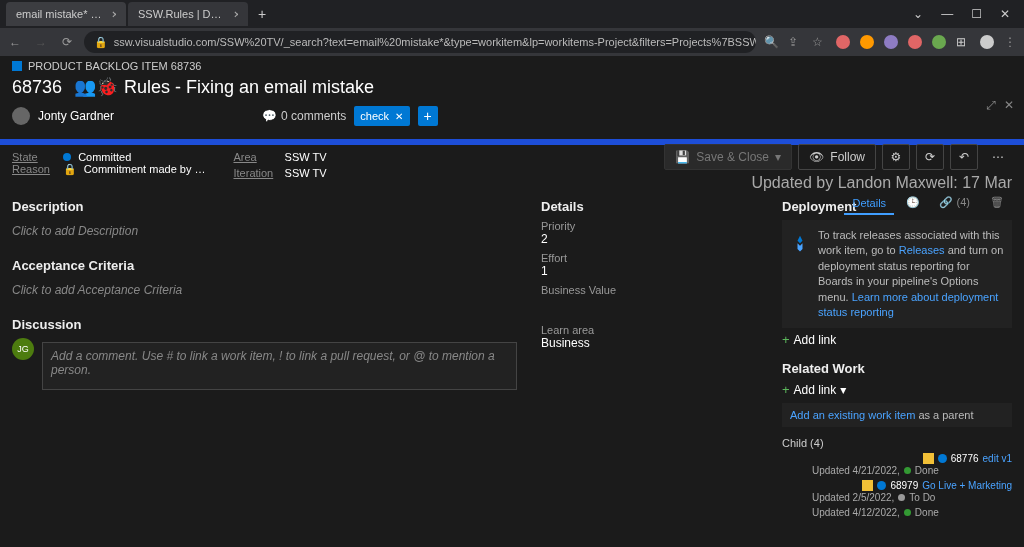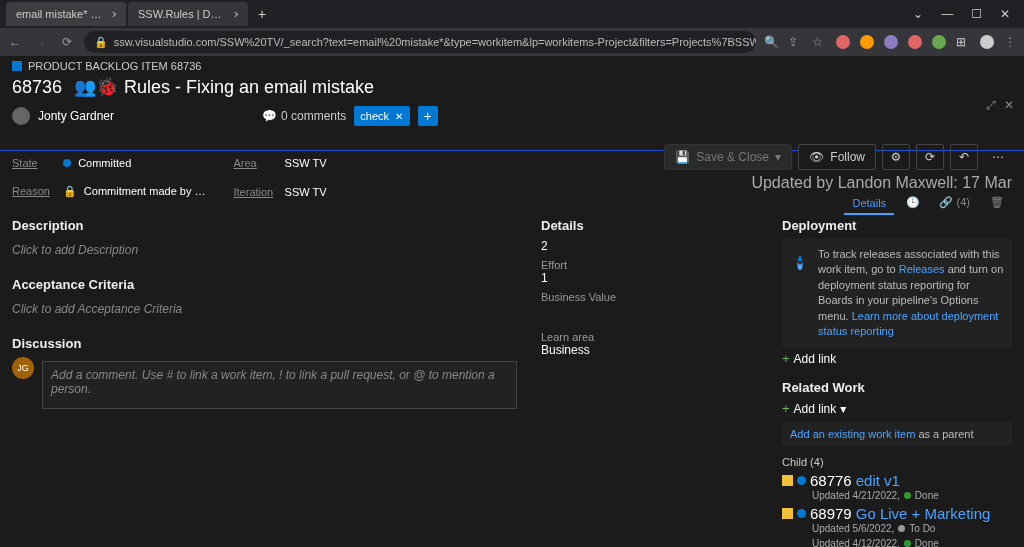--- a/index.html
+++ b/index.html
@@ -12,21 +12,21 @@
 .newtab { width:24px; height:24px; display:flex; align-items:center; justify-content:center; color:#ccc; font-size:14px; }
 .winctrl { margin-left:auto; display:flex; gap:18px; padding-right:14px; color:#ccc; font-size:12px; }
 .addrbar { height:28px; background:#35363a; display:flex; align-items:center; padding:0 6px; gap:8px; font-size:12px; color:#999; }
 .navico { width:18px; text-align:center; }
 .url { flex:1; background:#202124; height:22px; border-radius:11px; display:flex; align-items:center; padding:0 10px; font-size:11px; color:#bbb; overflow:hidden; white-space:nowrap; }
 .exticons { display:flex; gap:10px; align-items:center; }
 .exticons span { width:14px; height:14px; }
 .dot { width:12px; height:12px; border-radius:50%; display:inline-block; }
 
 .wi { position:absolute; top:56px; left:0; right:0; bottom:0; background:#1b1b1b; }
-.wi-head { padding:4px 12px 24px; border-bottom:1px solid #1d4ed8; }
+.wi-head { padding:4px 12px 13px; border-bottom:6px solid #1d4ed8; }
 .crumb { display:flex; align-items:center; gap:6px; font-size:11px; color:#ccc; }
 .crumb-ico { width:10px; height:10px; background:#0078d4; display:inline-block; }
 .titlebar { display:flex; align-items:center; gap:12px; margin-top:4px; }
 .wi-id { font-size:18px; color:#fff; }
 .wi-title { font-size:18px; color:#fff; }
 .persona-row { display:flex; align-items:center; gap:8px; margin-top:8px; flex-wrap:wrap; }
 .avatar { width:18px; height:18px; border-radius:50%; background:#666; display:inline-block; }
 .assignee { color:#fff; font-size:12px; }
 .comments { margin-left:140px; color:#ccc; display:flex; align-items:center; gap:4px; }
 .tag { background:#0078d4; color:#fff; height:20px; padding:0 6px; display:flex; align-items:center; border-radius:2px; font-size:11px; gap:6px; }
@@ -52,31 +52,31 @@
 .cols { display:flex; padding:10px 12px 0; gap:24px; height:calc(100% - 120px); margin-top:4px; }
 .col-left { flex:1.3; }
 .col-mid { width:200px; }
 .col-right { width:230px;margin-left:17px; }
 h3 { font-size:13px; font-weight:600; color:#eee; margin-bottom:6px; margin-top:6px; }
 .placeholder { font-style:italic; color:#888; font-size:12px; padding:4px 0 14px; }
 .kv-lbl { font-size:11px; color:#999; margin-top:6px; }
 .kv-val { font-size:12px; color:#fff; margin-top:0px; margin-bottom:2px; }
 .disc-box { border:1px solid #444; background:#222; height:48px; padding:6px 8px; font-style:italic; color:#888; font-size:12px; margin-top:4px; }
 .disc-row { display:flex; gap:8px; align-items:flex-start; }
-.disc-avatar { width:22px; height:22px; border-radius:50%; background:#a16207; color:#fff; font-size:9px; display:flex; align-items:center; justify-content:center; }
+.disc-avatar { width:22px; height:22px; border-radius:50%; background:#4d7c0f; color:#fff; font-size:9px; display:flex; align-items:center; justify-content:center; }
 
 .depbox { background:#222; padding:8px; font-size:11px; color:#bbb; line-height:1.4; display:flex; gap:8px; }
 .depico { width:20px; height:20px; flex-shrink:0; margin-top:6px; }
 .link { color:#4aa3ff; }
 .addlink { color:#fff; font-size:12px; display:flex; align-items:center; gap:4px; margin-top:4px; }
 .plus { color:#5cb85c; font-size:13px; }
 .existing { background:#222; padding:6px 8px; font-size:11px; color:#bbb; margin-top:6px; }
 .child-hdr { font-size:11px; color:#ccc; margin-top:10px; }
 .child { display:flex; flex-direction:column; gap:1px; margin-top:4px; }
-.child-row1 { display:flex; align-items:center; gap:4px; font-size:15px; }
+.child-row1 { display:flex; align-items:center; gap:4px; font-size:10px;justify-content:flex-end; }
 .task-ico { width:11px; height:11px; background:#f2c037; display:inline-block; }
 .state-ico { width:9px; height:9px; border-radius:50%; background:#0078d4; display:inline-block; }
 .child-id { color:#fff; }
 .child-title { color:#4aa3ff; }
 .child-row2 { font-size:10px; color:#aaa; margin-left:30px; display:flex; align-items:center; gap:4px; }
 .status-dot { width:7px; height:7px; border-radius:50%; display:inline-block; }
 .sd-done { background:#339933; }
 .sd-todo { background:#999; }
 </style>
 </head>
@@ -165,28 +165,28 @@
     <div class="icobtn">⟳</div>
     <div class="icobtn">↶</div>
     <div class="icobtn" style="border:none">⋯</div>
   </div>
 
   <div class="fields">
     <div>
       <div><span class="fld-lbl">State</span>
         <span class="state-dot"></span>
         <span class="fld-val">Committed</span></div>
-      <div style="margin-top:16px"><span class="fld-lbl">Reason</span>
+      <div style="margin-top:0"><span class="fld-lbl">Reason</span>
         <span class="lock-ico">🔒</span>
         <span class="fld-val">Commitment made by …</span></div>
     </div>
     <div>
       <div><span class="fld-lbl">Area</span>
         <span class="fld-val">SSW TV</span></div>
-      <div style="margin-top:17px"><span class="fld-lbl">Iteration</span>
+      <div style="margin-top:4px"><span class="fld-lbl">Iteration</span>
         <span class="fld-val">SSW TV</span></div>
     </div>
   </div>
 
   <div class="updated">Updated by Landon Maxwell: 17 Mar</div>
   <div class="righttab">
     <span class="rtab active">Details</span>
     <span class="rtab">🕒</span>
     <span class="rtab">🔗 <span>(4)</span></span>
     <span class="rtab">🗑</span>
@@ -200,20 +200,21 @@
       <div class="placeholder">Click to add Acceptance Criteria</div>
       <h3>Discussion</h3>
       <div class="disc-row">
         <div class="disc-avatar">JG</div>
         <div class="disc-box" style="flex:1">Add a comment. Use # to link a work item, ! to link a pull request, or @ to mention a person.</div>
       </div>
     </div>
 
     <div class="col-mid">
       <h3>Details</h3>
+      <div class="kv-lbl">Priority</div>
       <div class="kv-val">2</div>
       <div class="kv-lbl">Effort</div>
       <div class="kv-val">1</div>
       <div class="kv-lbl">Business Value</div>
       <div class="kv-val">&nbsp;</div>
       <div class="kv-lbl" style="margin-top:14px">Learn area</div>
       <div class="kv-val">Business</div>
     </div>
 
     <div class="col-right">
@@ -261,21 +262,21 @@
             </div>
           </div>
           <div class="child">
             <div class="child-row1">
               <span class="task-ico"></span>
               <span class="state-ico"></span>
               <span class="child-id">68979</span>
               <span class="child-title">Go Live + Marketing</span>
             </div>
             <div class="child-row2">
-              <span>Updated 5/6/2022,</span>
+              <span>Updated 2/5/2022,</span>
               <span class="status-dot sd-todo"></span>
               <span>To Do</span>
             </div>
           </div>
           <div class="child">
             <div class="child-row2">
               <span>Updated 4/12/2022,</span>
               <span class="status-dot sd-done"></span>
               <span>Done</span>
             </div>

